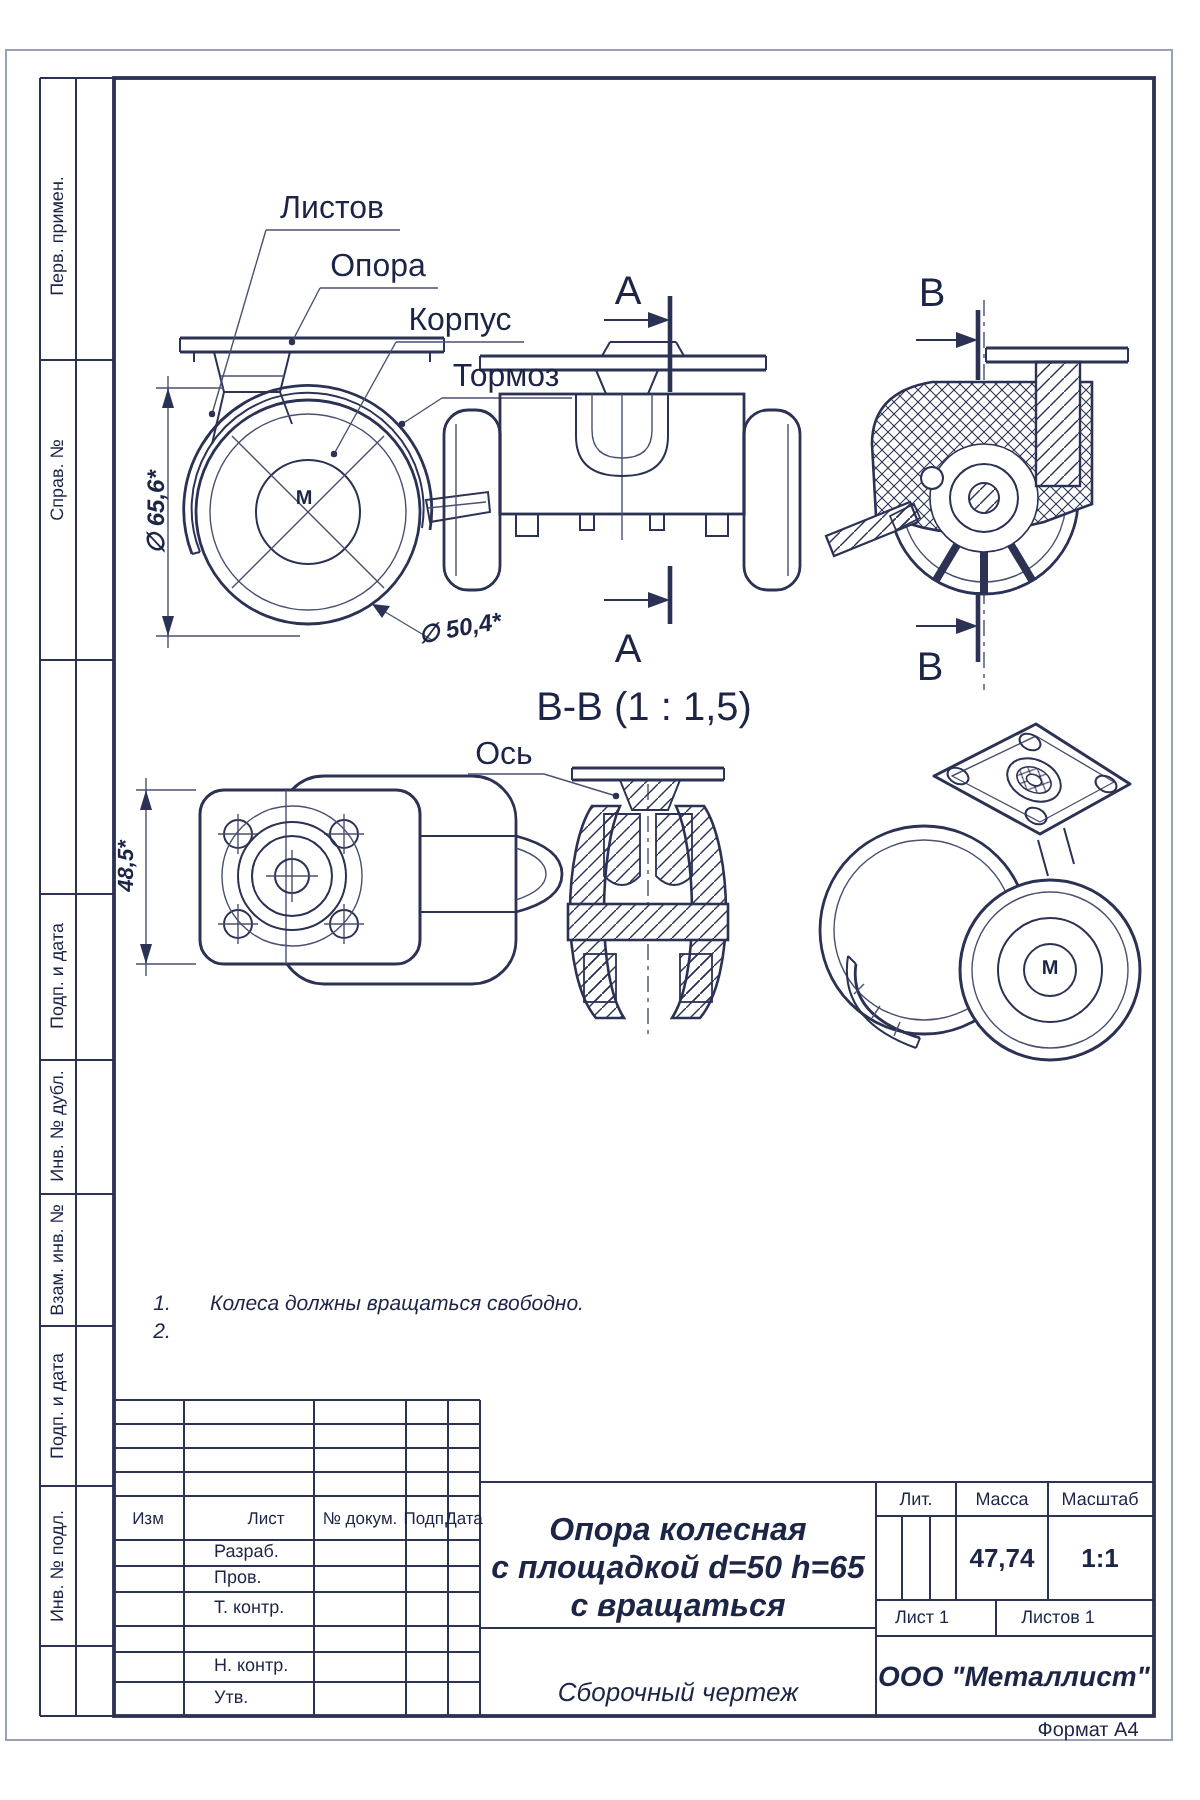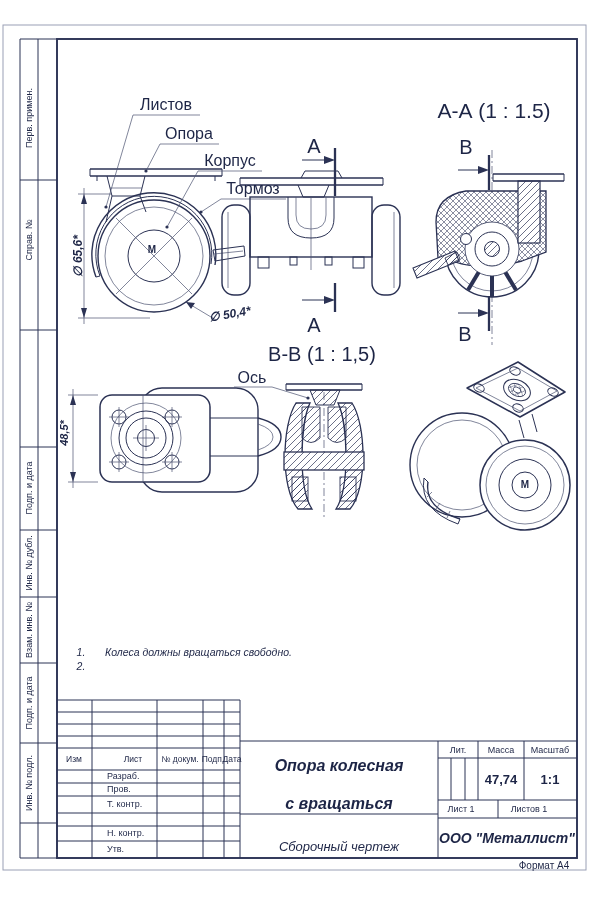--- a/index.html
+++ b/index.html
@@ -278,21 +278,20 @@
   <div class="t rot" style="left:29px;top:630px;font-size:9px">Взам. инв. №</div>
   <div class="t rot" style="left:29px;top:703px;font-size:9px">Подп. и дата</div>
   <div class="t rot" style="left:29px;top:783px;font-size:9px">Инв. № подл.</div>
 
   <div class="t" style="left:166px;top:105px;font-size:16px">Листов</div>
   <div class="t" style="left:189px;top:134px;font-size:16px">Опора</div>
   <div class="t" style="left:230px;top:161px;font-size:16px">Корпус</div>
   <div class="t" style="left:253px;top:189px;font-size:16px">Тормоз</div>
   <div class="t" style="left:252px;top:378px;font-size:16px">Ось</div>
 
-  <div class="t" style="left:494px;top:110px;font-size:21px">А-А (1 : 1.5)</div>
   <div class="t" style="left:322px;top:354px;font-size:20px">В-В (1 : 1,5)</div>
   <div class="t" style="left:314px;top:146px;font-size:20px">А</div>
   <div class="t" style="left:314px;top:325px;font-size:20px">А</div>
   <div class="t" style="left:466px;top:147px;font-size:20px">В</div>
   <div class="t" style="left:465px;top:334px;font-size:20px">В</div>
 
   <div class="t rot it sb" style="left:78px;top:256px;font-size:12px">∅ 65,6*</div>
   <div class="t rot10 it sb" style="left:230px;top:314px;font-size:12px">∅ 50,4*</div>
   <div class="t rot it sb" style="left:64px;top:433px;font-size:11px">48,5*</div>
 
@@ -317,18 +316,19 @@
 
   <div class="t" style="left:458px;top:750px;font-size:9px">Лит.</div>
   <div class="t" style="left:501px;top:750px;font-size:9px">Масса</div>
   <div class="t" style="left:550px;top:750px;font-size:9px">Масштаб</div>
   <div class="t sb" style="left:501px;top:779px;font-size:13px">47,74</div>
   <div class="t sb" style="left:550px;top:779px;font-size:13px">1:1</div>
   <div class="t" style="left:461px;top:809px;font-size:9px">Лист 1</div>
   <div class="t" style="left:529px;top:809px;font-size:9px">Листов 1</div>
 
   <div class="t it sb" style="left:339px;top:766px;font-size:16px">Опора колесная</div>
+  <div class="t it sb" style="left:339px;top:785px;font-size:16px">с площадкой d=50 h=65</div>
   <div class="t it sb" style="left:339px;top:804px;font-size:16px">с вращаться</div>
   <div class="t it" style="left:339px;top:846px;font-size:13px">Сборочный чертеж</div>
   <div class="t it sb" style="left:507px;top:838px;font-size:14px">ООО "Металлист"</div>
   <div class="t" style="left:544px;top:866px;font-size:10px">Формат А4</div>
 
 </div>
 
 </body></html>

